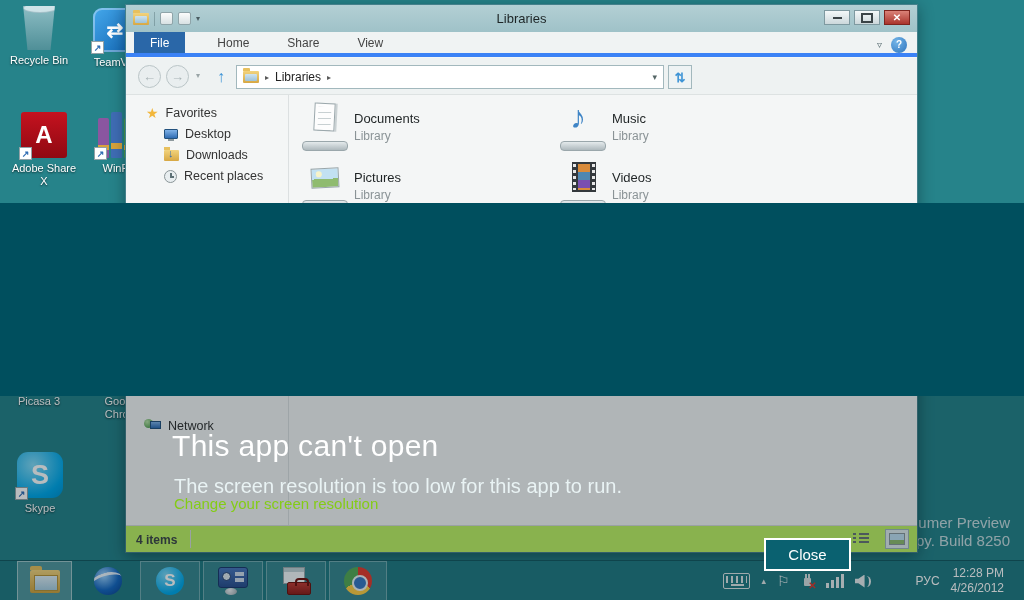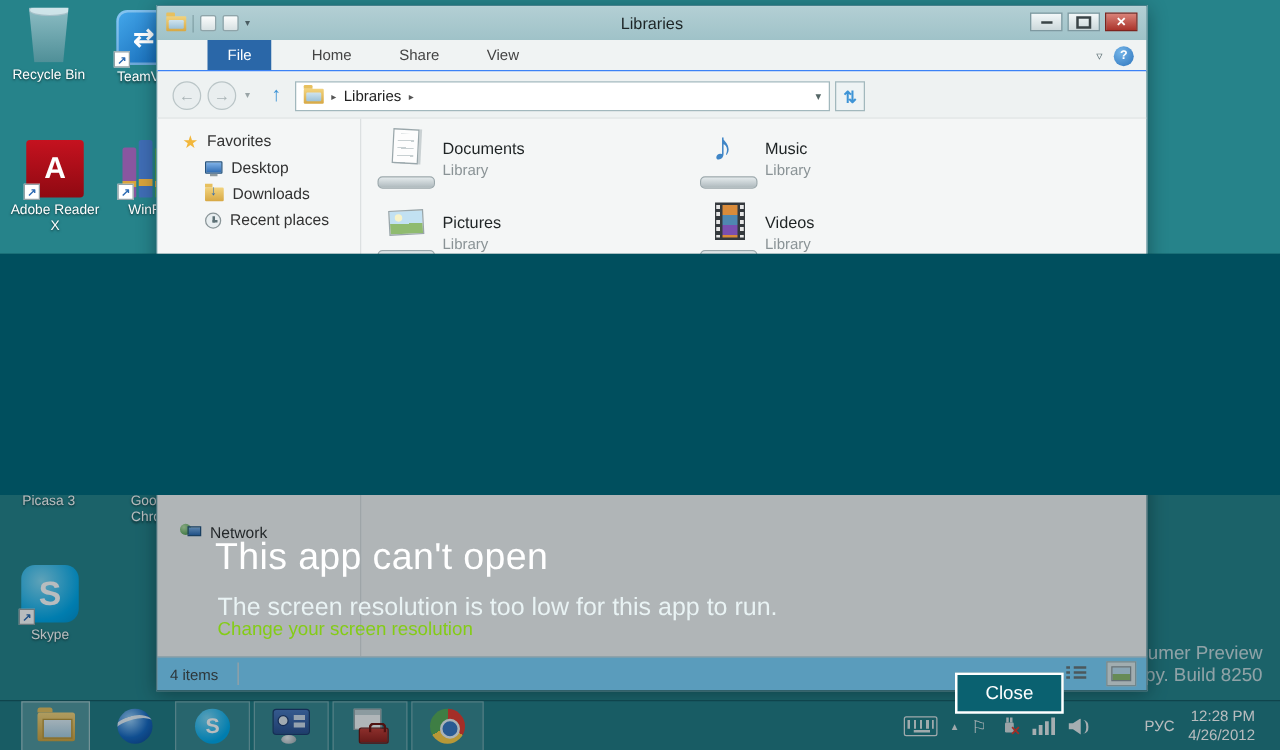--- a/index.html
+++ b/index.html
@@ -52,21 +52,21 @@
   .wtitle { position: absolute; left: 0; right: 0; text-align: center; font-size: 13px; color: #1d2526; }
   .wcontrols { position: absolute; right: 7px; top: 5px; display: flex; gap: 4px; }
   .wc { width: 26px; height: 15px; border: 1px solid #7e99a0; background: linear-gradient(#f3f8f9,#ccd8db);
         display: flex; align-items: center; justify-content: center; }
   .wc.min::after { content: ""; width: 9px; height: 2px; background: #3a4447; }
   .wc.max::after { content: ""; width: 8px; height: 6px; border: 2px solid #3a4447; }
   .wc.close { background: linear-gradient(#da8278, #aa342c); border-color: #7d241e;
         color: #fff; font-size: 10px; font-weight: 700; }
 
   .ribbontabs { position: absolute; left: 0; top: 27px; right: 0; height: 25px; background: #f0f3f3;
-        border-bottom: 1px solid #3b82f6; display: flex; align-items: stretch; padding-left: 32px; }
+        border-bottom: 4px solid #3b82f6; display: flex; align-items: stretch; }
   .tab { font-size: 12px; color: #444; display: flex; align-items: center; padding: 0 6px; margin-left: 26px; }
   .tab.file { margin-left: 8px; padding: 0 16px; background: #2a67a8; color: #fff; }
   .ribbonright { position: absolute; right: 10px; top: 0; height: 25px; display: flex; align-items: center; gap: 9px; }
   .ribcollapse { color: #5d7075; font-size: 10px; }
   .helpbtn { width: 16px; height: 16px; border-radius: 50%; background: radial-gradient(circle at 35% 30%, #74b5e8, #2d74bd);
         color: #fff; font-size: 10px; font-weight: 700; display: flex; align-items: center; justify-content: center; }
 
   .toolbar { position: absolute; left: 0; top: 53px; right: 0; height: 37px; background: #eef2f2;
         border-bottom: 1px solid #dde2e2; }
   .navbtn { position: absolute; top: 7px; width: 23px; height: 23px; border-radius: 50%;
@@ -132,22 +132,22 @@
   .film { position: absolute; left: 16px; top: 0; width: 24px; height: 30px; background: #34393d;
         padding: 0 4px; }
   .film::before, .film::after { content:""; position:absolute; top:2px; bottom:2px; width:3px;
         background: repeating-linear-gradient(to bottom, #e8e8e8 0 3px, transparent 3px 6px); }
   .film::before { left: 1px; } .film::after { right: 1px; }
   .frames { position:absolute; left:6px; right:6px; top:2px; bottom:2px;
         background: repeating-linear-gradient(to bottom, #d98b3a 0 8px, #4f87b0 8px 16px, #7a4fb0 16px 24px); }
   .libname { font-size: 13px; color: #1f2425; padding-top: 8px; }
   .libtype { font-size: 12px; color: #8a9396; padding-top: 3px; }
 
-  .statusbar { position: absolute; left: 0; right: 0; bottom: 0; height: 27px; background: #7dd3fc;
-        border-top: 1px solid #d6dada; }
+  .statusbar { position: absolute; left: 0; right: 0; bottom: 0; height: 27px; background: #bef264;
+        border-top: 1px solid #d6dada; font-weight: bold; }
   .scount { position: absolute; left: 10px; top: 7px; font-size: 12px; color: #3f4749; }
   .ssep { position: absolute; left: 64px; top: 4px; bottom: 4px; width: 1px; background: #d6dada; }
   .viewlist { position: absolute; right: 48px; top: 6px; width: 16px; height: 14px; color: #6a7578; }
   .viewlist i { display:block; height: 2px; margin: 1px 0 2px 6px; background: #6a7578; }
   .viewlist i::before { content:""; float:left; margin-left:-6px; width:3px; height:2px; background:#6a7578; }
   .viewthumb { position: absolute; right: 8px; top: 3px; width: 24px; height: 20px; border: 1px solid #9fb6ba;
         background: #e0eaec; display: flex; align-items: center; justify-content: center; }
   .viewthumb b { width: 16px; height: 12px; border: 1px solid #8a979b;
         background: linear-gradient(#bfe0f2 0 55%, #8fbb6f 55%); }
 
@@ -246,21 +246,21 @@
     <span class="dlabel">TeamVie</span>
   </div>
 
   <div class="dicon" style="left:6px;top:112px;width:76px">
     <div class="ic adicon">
       <span>A</span>
       <span class="badge">
           <span>↗</span>
         </span>
     </div>
-    <span class="dlabel">Adobe Reader</span>
+    <span class="dlabel">Adobe Share</span>
     <span class="dlabel">X</span>
   </div>
 
   <div class="dicon" style="left:86px;top:112px;width:60px">
     <div class="ic wricon">
       <span class="book b1"></span>
         <span class="book b2"></span>
         <span class="book b3"></span>
       <span class="badge">
           <span>↗</span>

